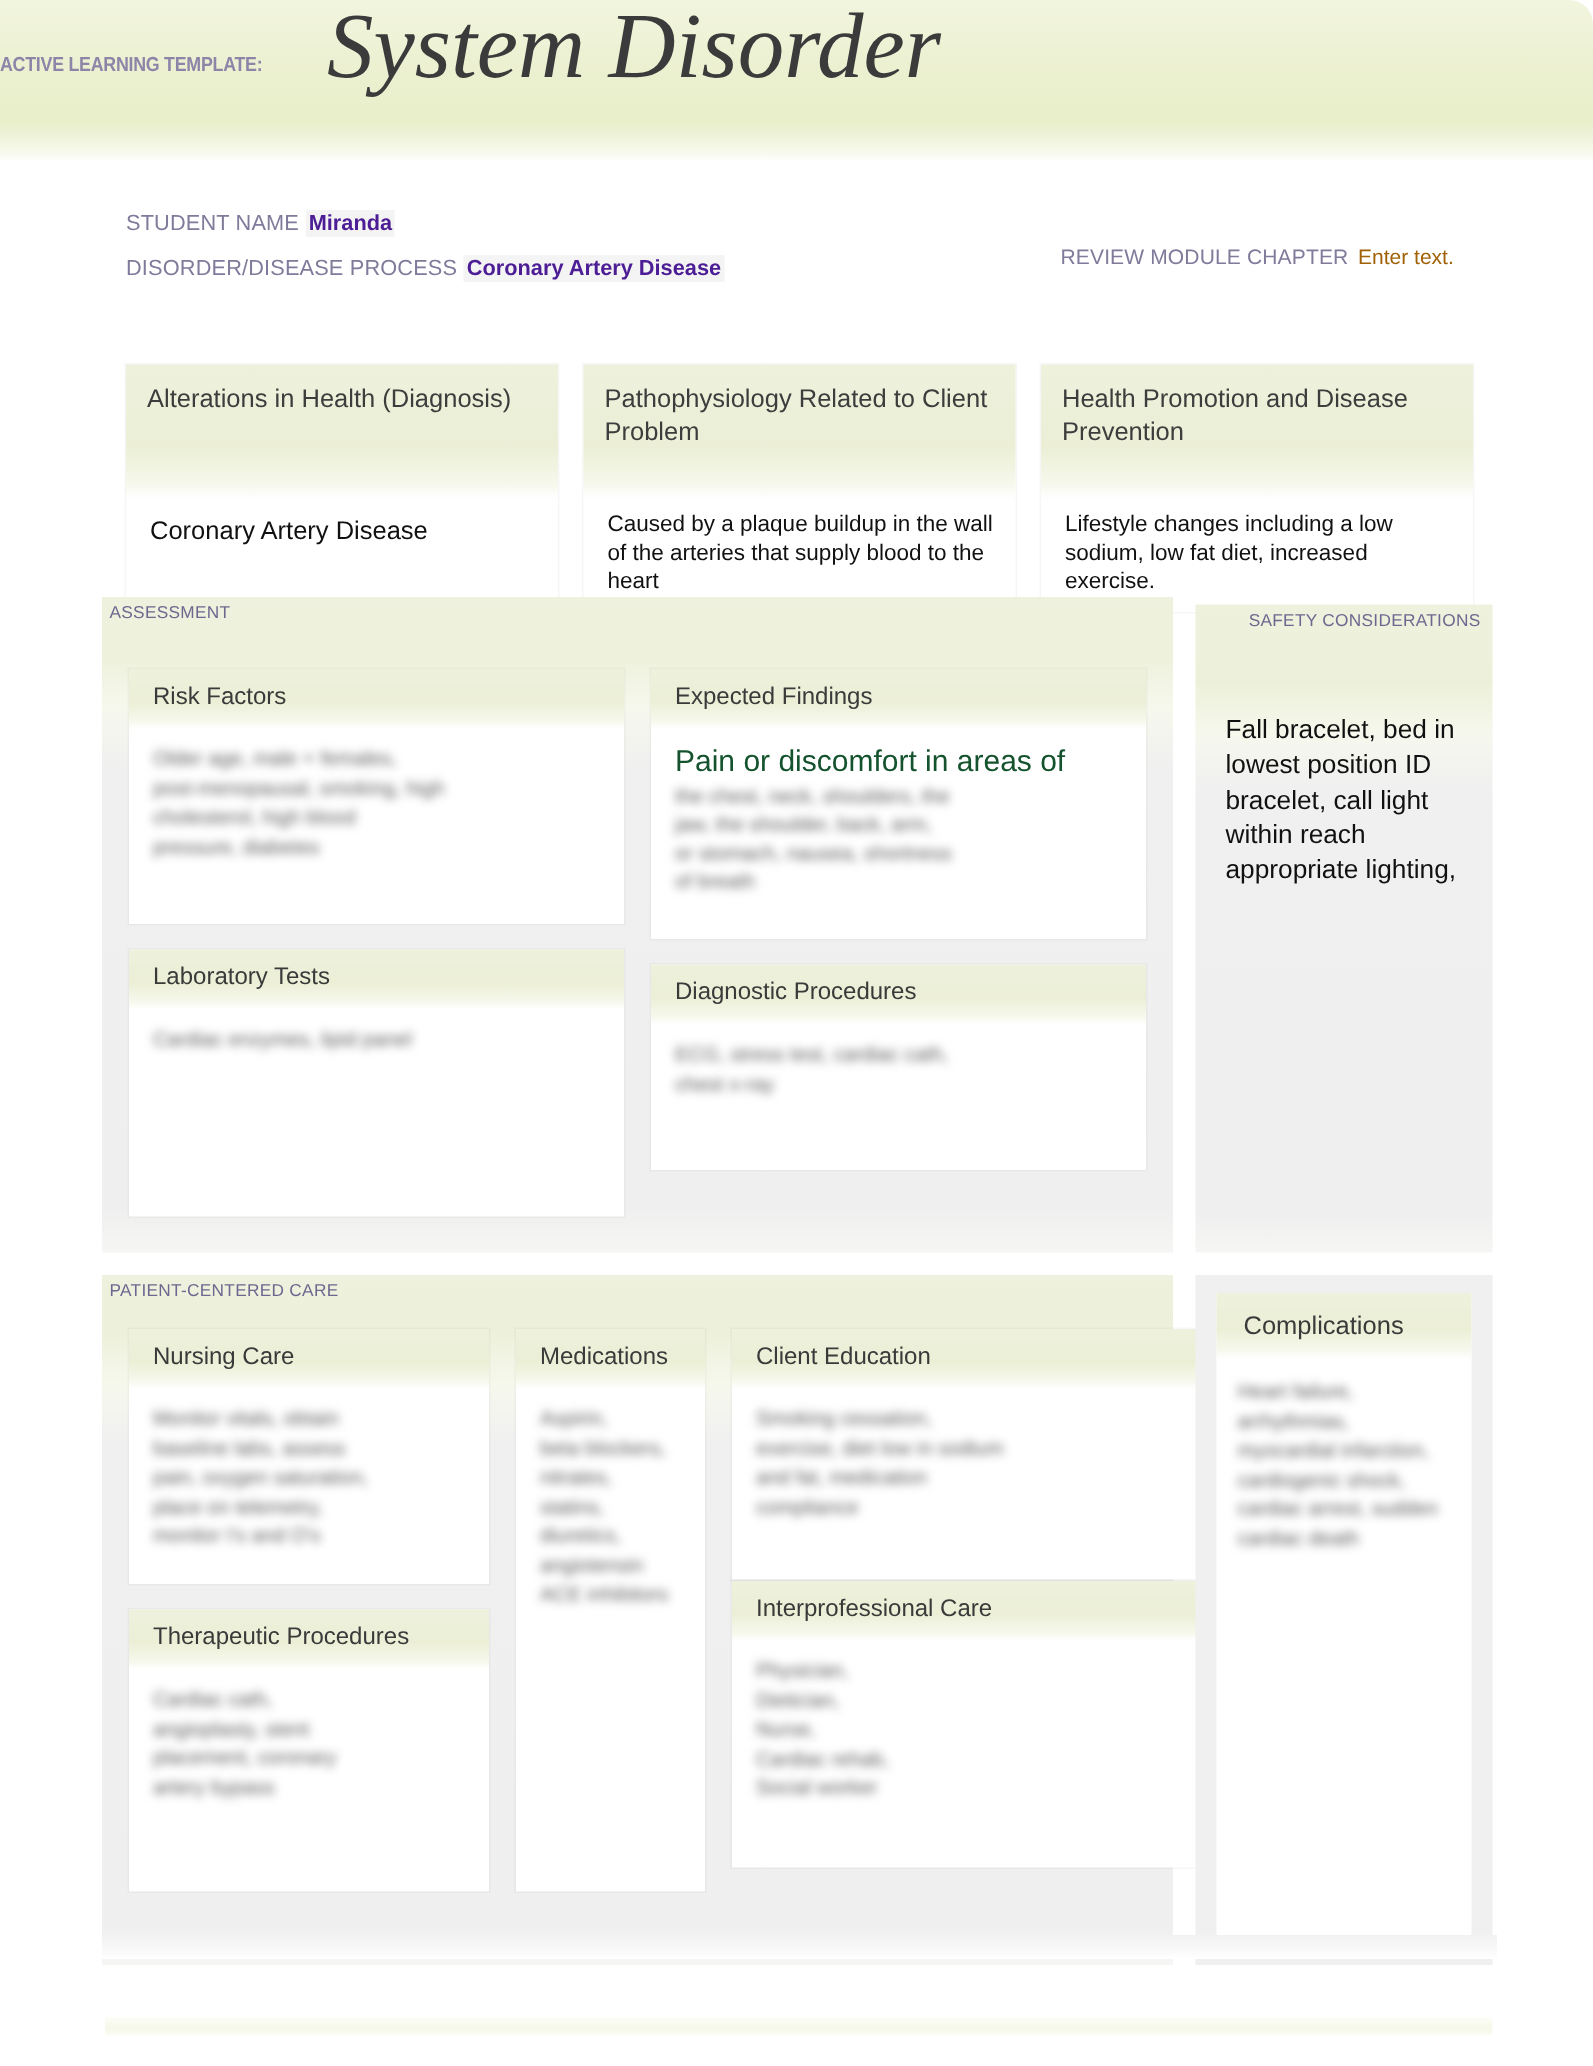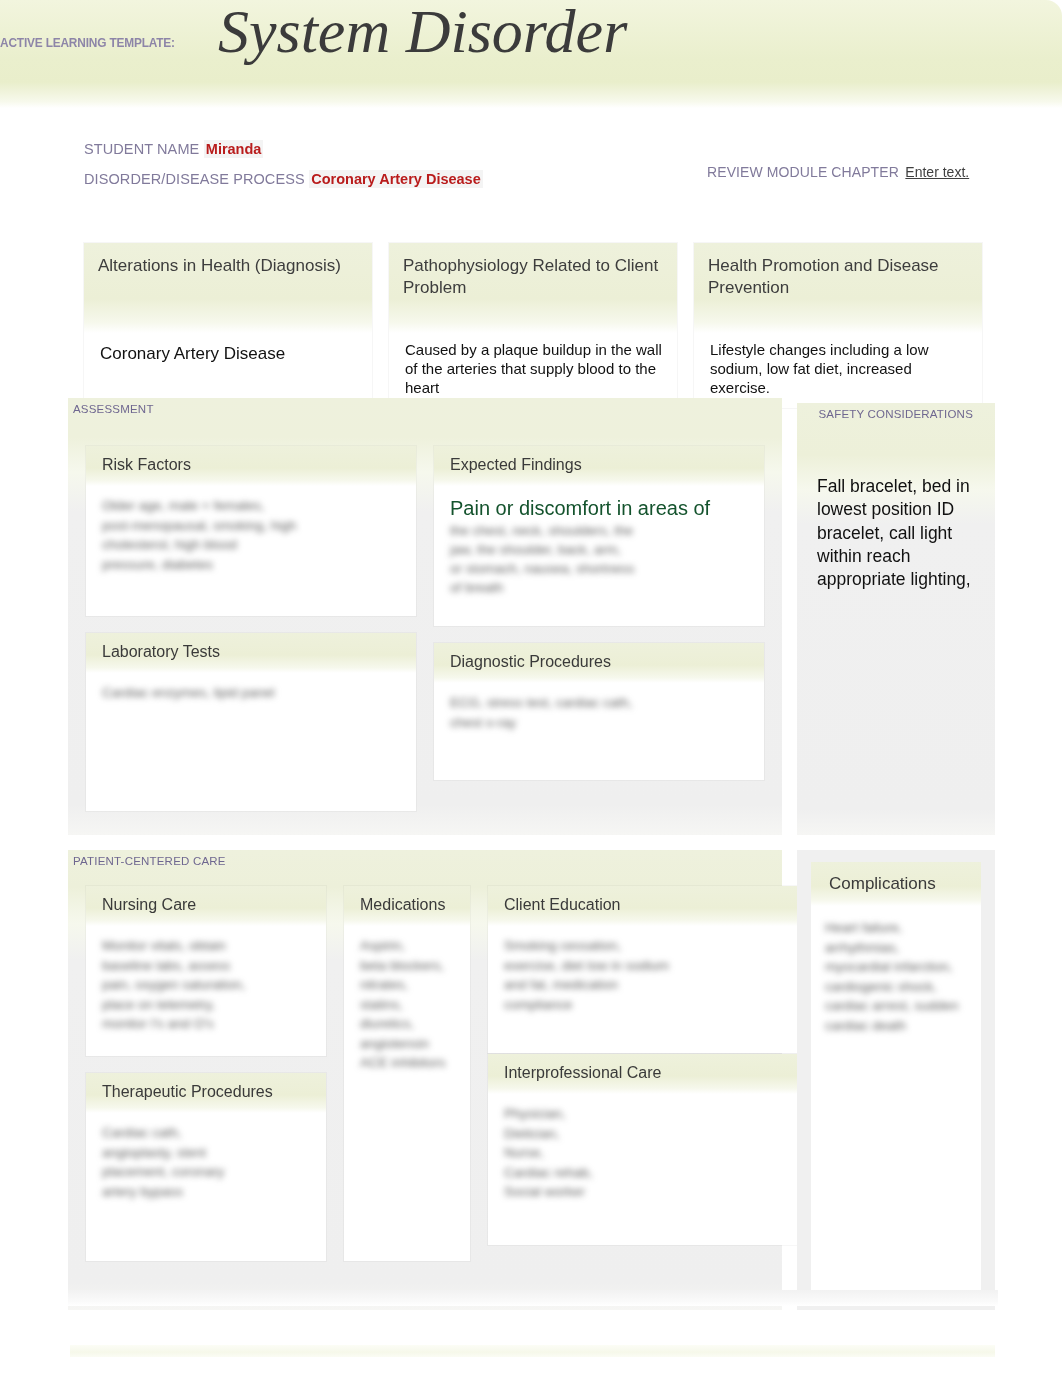--- a/index.html
+++ b/index.html
@@ -65,31 +65,30 @@
   .meta-row {
     position: relative;
     height: 30px;
   }
   .meta-label {
     color: #817a9b;
     font-size: 14.5px;
     letter-spacing: 0.1px;
   }
   .meta-value {
-    color: #b91c1c;
+    color: #4c1d95;
     font-size: 14.5px;
     font-weight: 600;
     background: #f4f4f4;
     padding: 1px 2px;
   }
   .meta-value.placeholder {
-    color: #404040;
+    color: #a16207;
     font-weight: 400;
     background: transparent;
-    text-decoration: underline;
   }
   .meta-right {
     position: absolute;
     left: 623px;
     top: 23px;
     white-space: nowrap;
   }
   .meta-right .meta-label { font-size: 14px; }
   .meta-right .meta-value { font-size: 14px; }
 
@@ -203,21 +202,21 @@
   .sec-safety {
     position: absolute;
     left: 797px;
     top: 403px;
     width: 198px;
     height: 432px;
     background: linear-gradient(to bottom, #eef1dd 0%, #edf0d9 12%, #f6f8ed 20%, #f0f0f0 28%, #efefef 94%, #f6f6f4 100%);
   }
   .sec-safety .sec-label {
     text-align: right;
-    padding: 5px 22px 0 0;
+    padding: 5px 8px 0 0;
   }
   .safety-body {
     position: absolute;
     left: 20px;
     top: 72px;
     right: 14px;
     font-size: 17.5px;
     color: #111;
     line-height: 1.33;
   }

